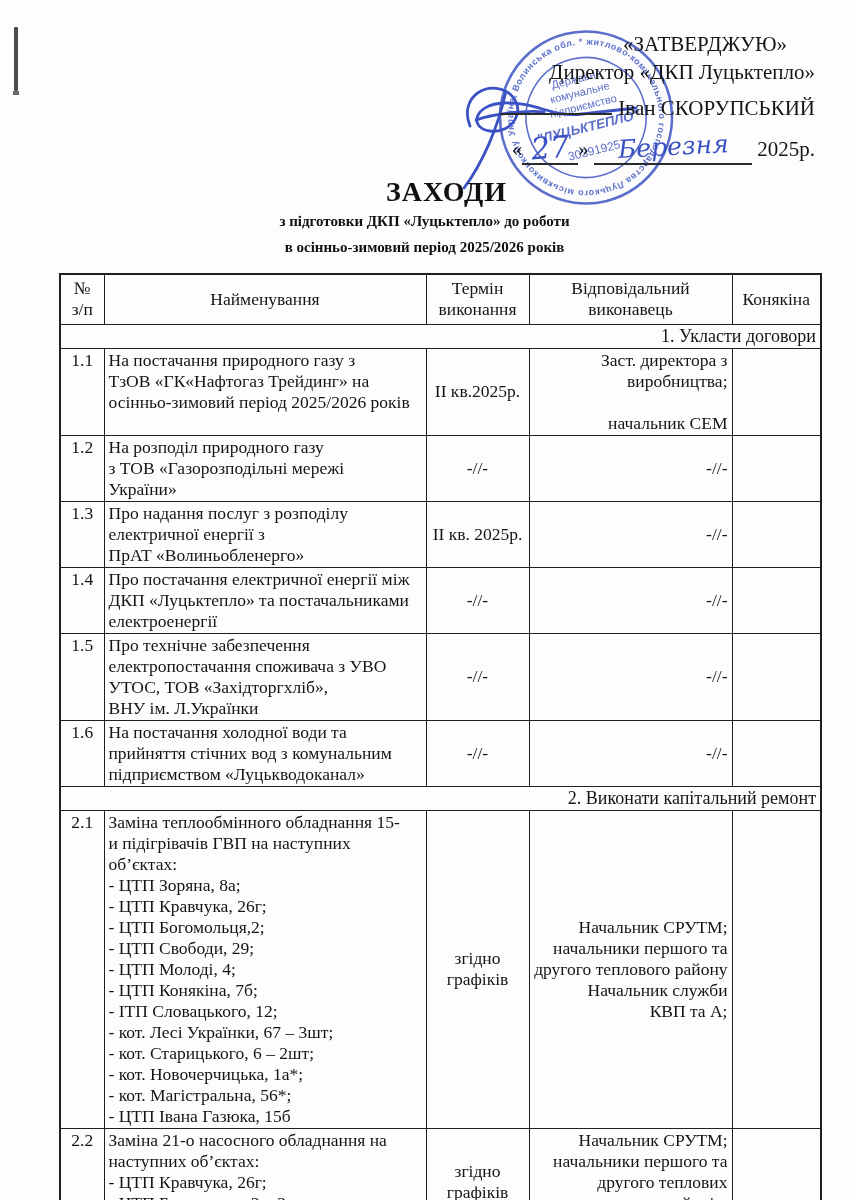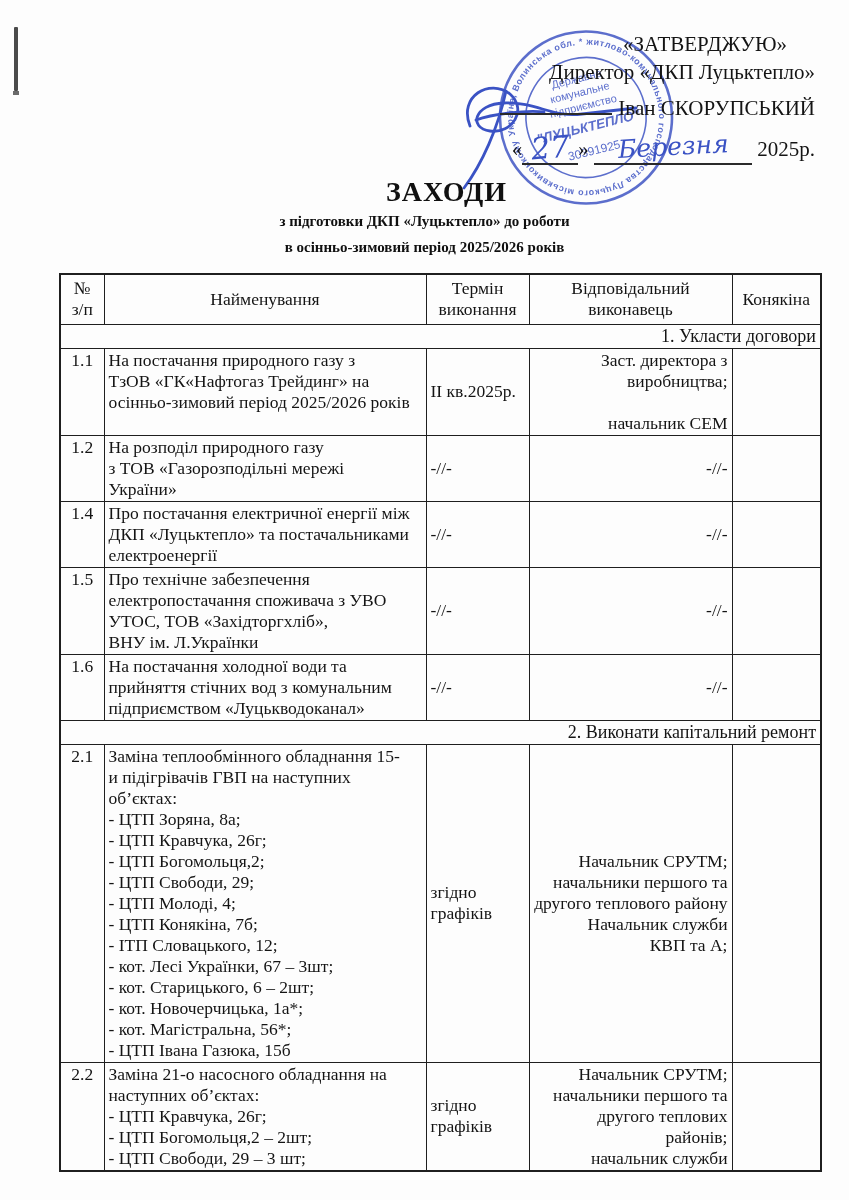--- a/index.html
+++ b/index.html
@@ -40,21 +40,21 @@
     font-size:17.5px;line-height:21px;color:#141414;
   }
   table.doc td,table.doc th{
     border:1px solid #1f1f1f;white-space:pre-line;
     padding:1px 4px;font-weight:normal;overflow:hidden;
   }
   table.doc{border:2px solid #1f1f1f;}
   th{vertical-align:middle;text-align:center;}
   .c-num{text-align:center;vertical-align:top;padding-top:3px;}
   .c-name{text-align:left;vertical-align:top;padding-left:6px;padding-top:3px;}
-  .c-term{text-align:left;vertical-align:middle;margin-left:36px;}
+  .c-term{text-align:center;vertical-align:middle;margin-left:36px;}
   .c-resp{text-align:right;vertical-align:middle;}
   .c-note{vertical-align:middle;}
   .c-sec{text-align:right;font-weight:bold;font-size:18px;vertical-align:middle;}
 </style>
 </head>
 <body>
 
 <div class="page">
 
   <div class="scan-mark"></div>
@@ -131,20 +131,29 @@
 
 начальник СЕМ</td>
       <td class="c-note"></td>
     </tr>
     <tr style="height:62px">
       <td class="c-num">1.2</td>
       <td class="c-name">На розподіл природного газу
 з ТОВ «Газорозподільні мережі
 України»</td>
       <td class="c-term">-//-</td>
+      <td class="c-resp">-//-</td>
+      <td class="c-note"></td>
+    </tr>
+    <tr style="height:60px">
+      <td class="c-num">1.3</td>
+      <td class="c-name">Про надання послуг з розподілу
+електричної енергії з
+ПрАТ «Волиньобленерго»</td>
+      <td class="c-term">ІІ кв. 2025р.</td>
       <td class="c-resp">-//-</td>
       <td class="c-note"></td>
     </tr>
     <tr style="height:60px">
       <td class="c-num">1.4</td>
       <td class="c-name">Про постачання електричної енергії між
 ДКП «Луцьктепло» та постачальниками
 електроенергії</td>
       <td class="c-term">-//-</td>
       <td class="c-resp">-//-</td>

